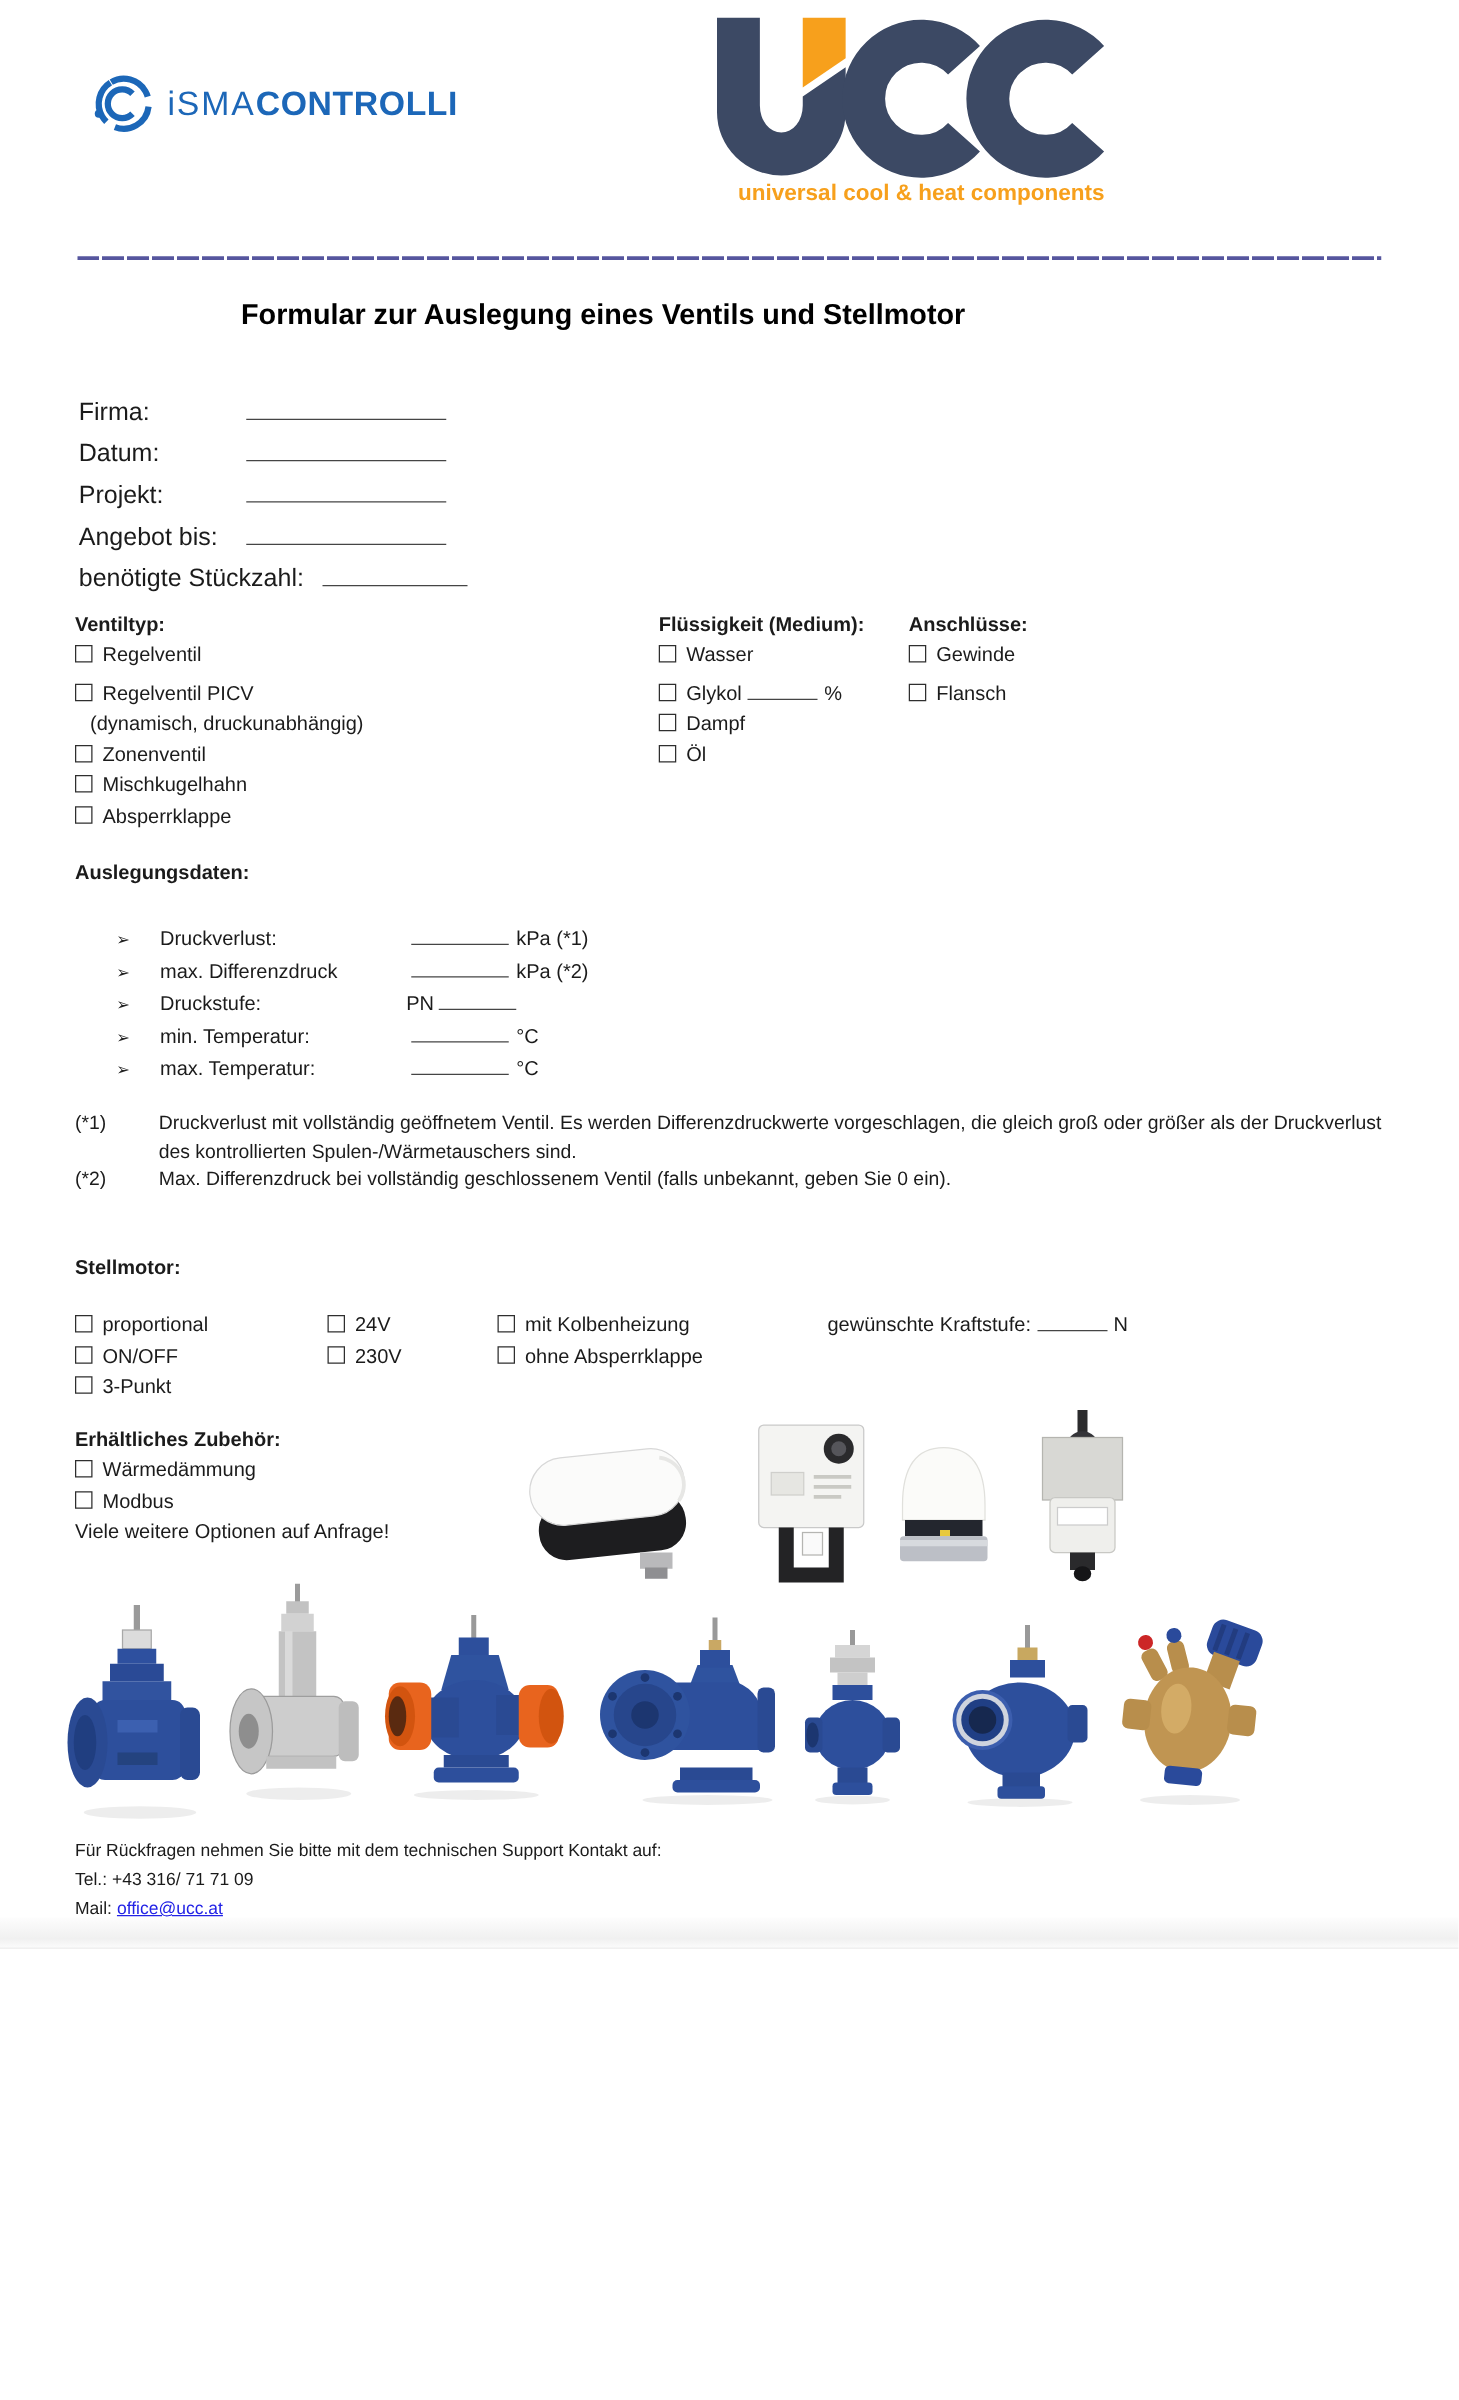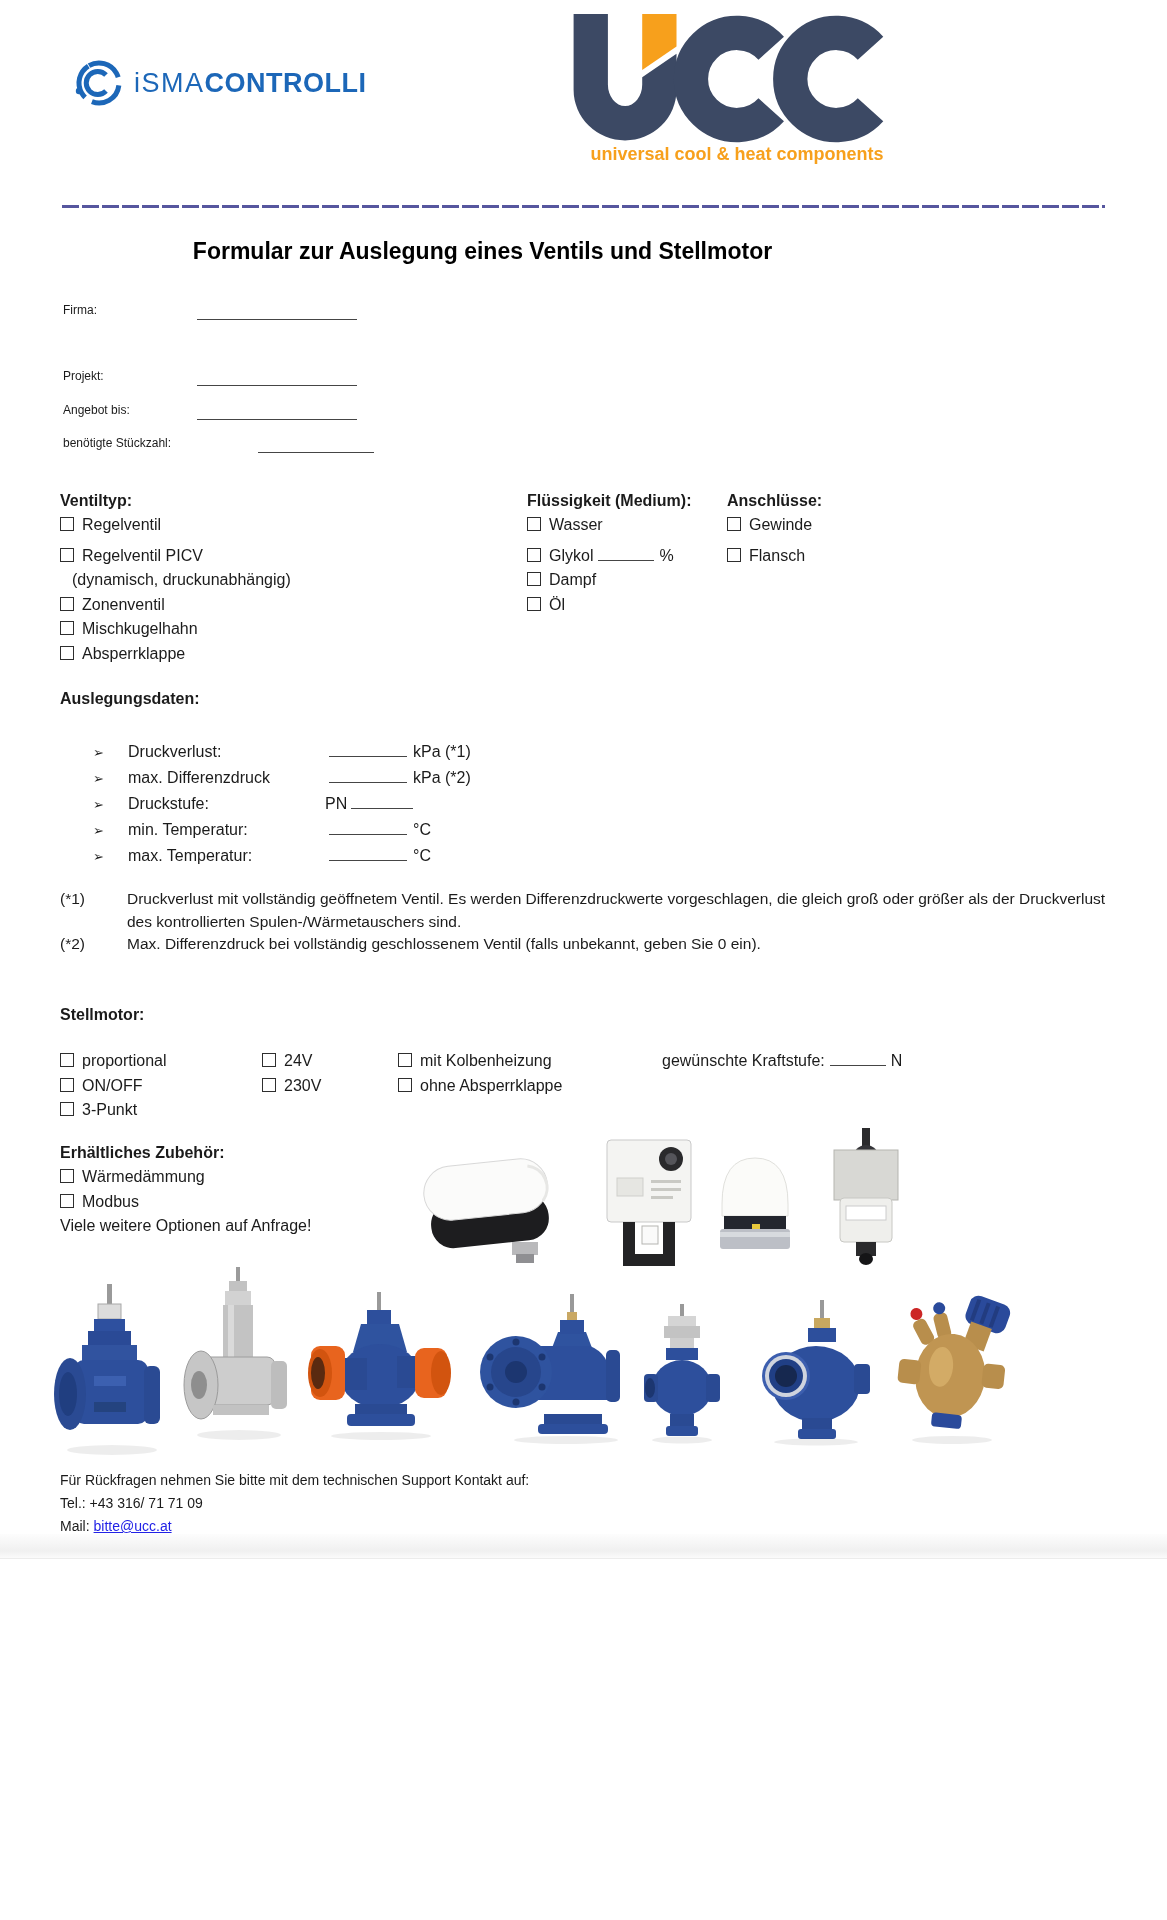--- a/index.html
+++ b/index.html
@@ -16,21 +16,21 @@
   .ucc-wrap { left:568px; top:14px; width:338px; }
   .ucc-tagline { left:568px; top:144px; width:338px; text-align:center;
     color:#f7a01c; font-weight:bold; font-size:18px; }
   .divider { left:62px; top:205px; width:1043px; height:3px;
     background:repeating-linear-gradient(90deg,#56569e 0 17px, rgba(86,86,158,0) 17px 20px); }
 
   .title { left:60px; top:238px; width:845px; text-align:center;
     font-size:23px; font-weight:bold; color:#000; }
 
   
-  .info-row { left:63px; width:430px; height:22px; font-size:12px; }
+  .info-row { left:63px; width:430px; height:22px; font-size:20px;margin-top:16px; }
   .info-row .blank { position:absolute; top:4px; }
 
   .blank { display:inline-block; height:12px; border-bottom:1.6px solid #454545; }
 
   
   .opt-heading { font-size:16px; font-weight:bold; margin-bottom:3px; }
   .opt-item { font-size:16px; line-height:24.5px; white-space:nowrap; }
   .opt-item.gap { margin-top:6px; }
   .opt-item.cont { padding-left:12px; }
   .cb { display:inline-block; width:12px; height:12px; border:1.6px solid #2e2e2e;
@@ -85,20 +85,24 @@
     </svg>
   </div>
   <div class="abs ucc-tagline">universal cool &amp; heat components</div>
 
   <div class="abs divider"></div>
 
   <div class="abs title">Formular zur Auslegung eines Ventils und Stellmotor</div>
 
   <div class="abs info-row" style="top:303px">
     <span class="info-label">Firma:</span>
+    <span class="blank" style="left:134px; width:160px"></span>
+  </div>
+  <div class="abs info-row" style="top:336px">
+    <span class="info-label">Datum:</span>
     <span class="blank" style="left:134px; width:160px"></span>
   </div>
   <div class="abs info-row" style="top:369px">
     <span class="info-label">Projekt:</span>
     <span class="blank" style="left:134px; width:160px"></span>
   </div>
   <div class="abs info-row" style="top:403px">
     <span class="info-label">Angebot bis:</span>
     <span class="blank" style="left:134px; width:160px"></span>
   </div>
@@ -353,18 +357,18 @@
         <rect x="90" y="72" width="22" height="24" rx="5" fill="#b88e4c"></rect>
         <rect x="44" y="126" width="30" height="14" rx="4" fill="#2a4a9b"></rect>
       </g>
       <ellipse cx="59" cy="152" rx="40" ry="4" fill="rgba(0,0,0,0.07)"></ellipse>
     </svg>
   </div>
 
   <div class="abs contact" style="left:60px; top:1469px">
     <div>Für Rückfragen nehmen Sie bitte mit dem technischen Support Kontakt auf:</div>
     <div>Tel.: +43 316/ 71 71 09</div>
-    <div><span>Mail:</span><a class="mail" href="#">bitte@ucc.at</a></div>
+    <div><span>Mail:</span><a class="mail" href="#">office@ucc.at</a></div>
   </div>
 
   <div class="abs fade-strip"></div>
 
 </div>
 
 </body></html>

